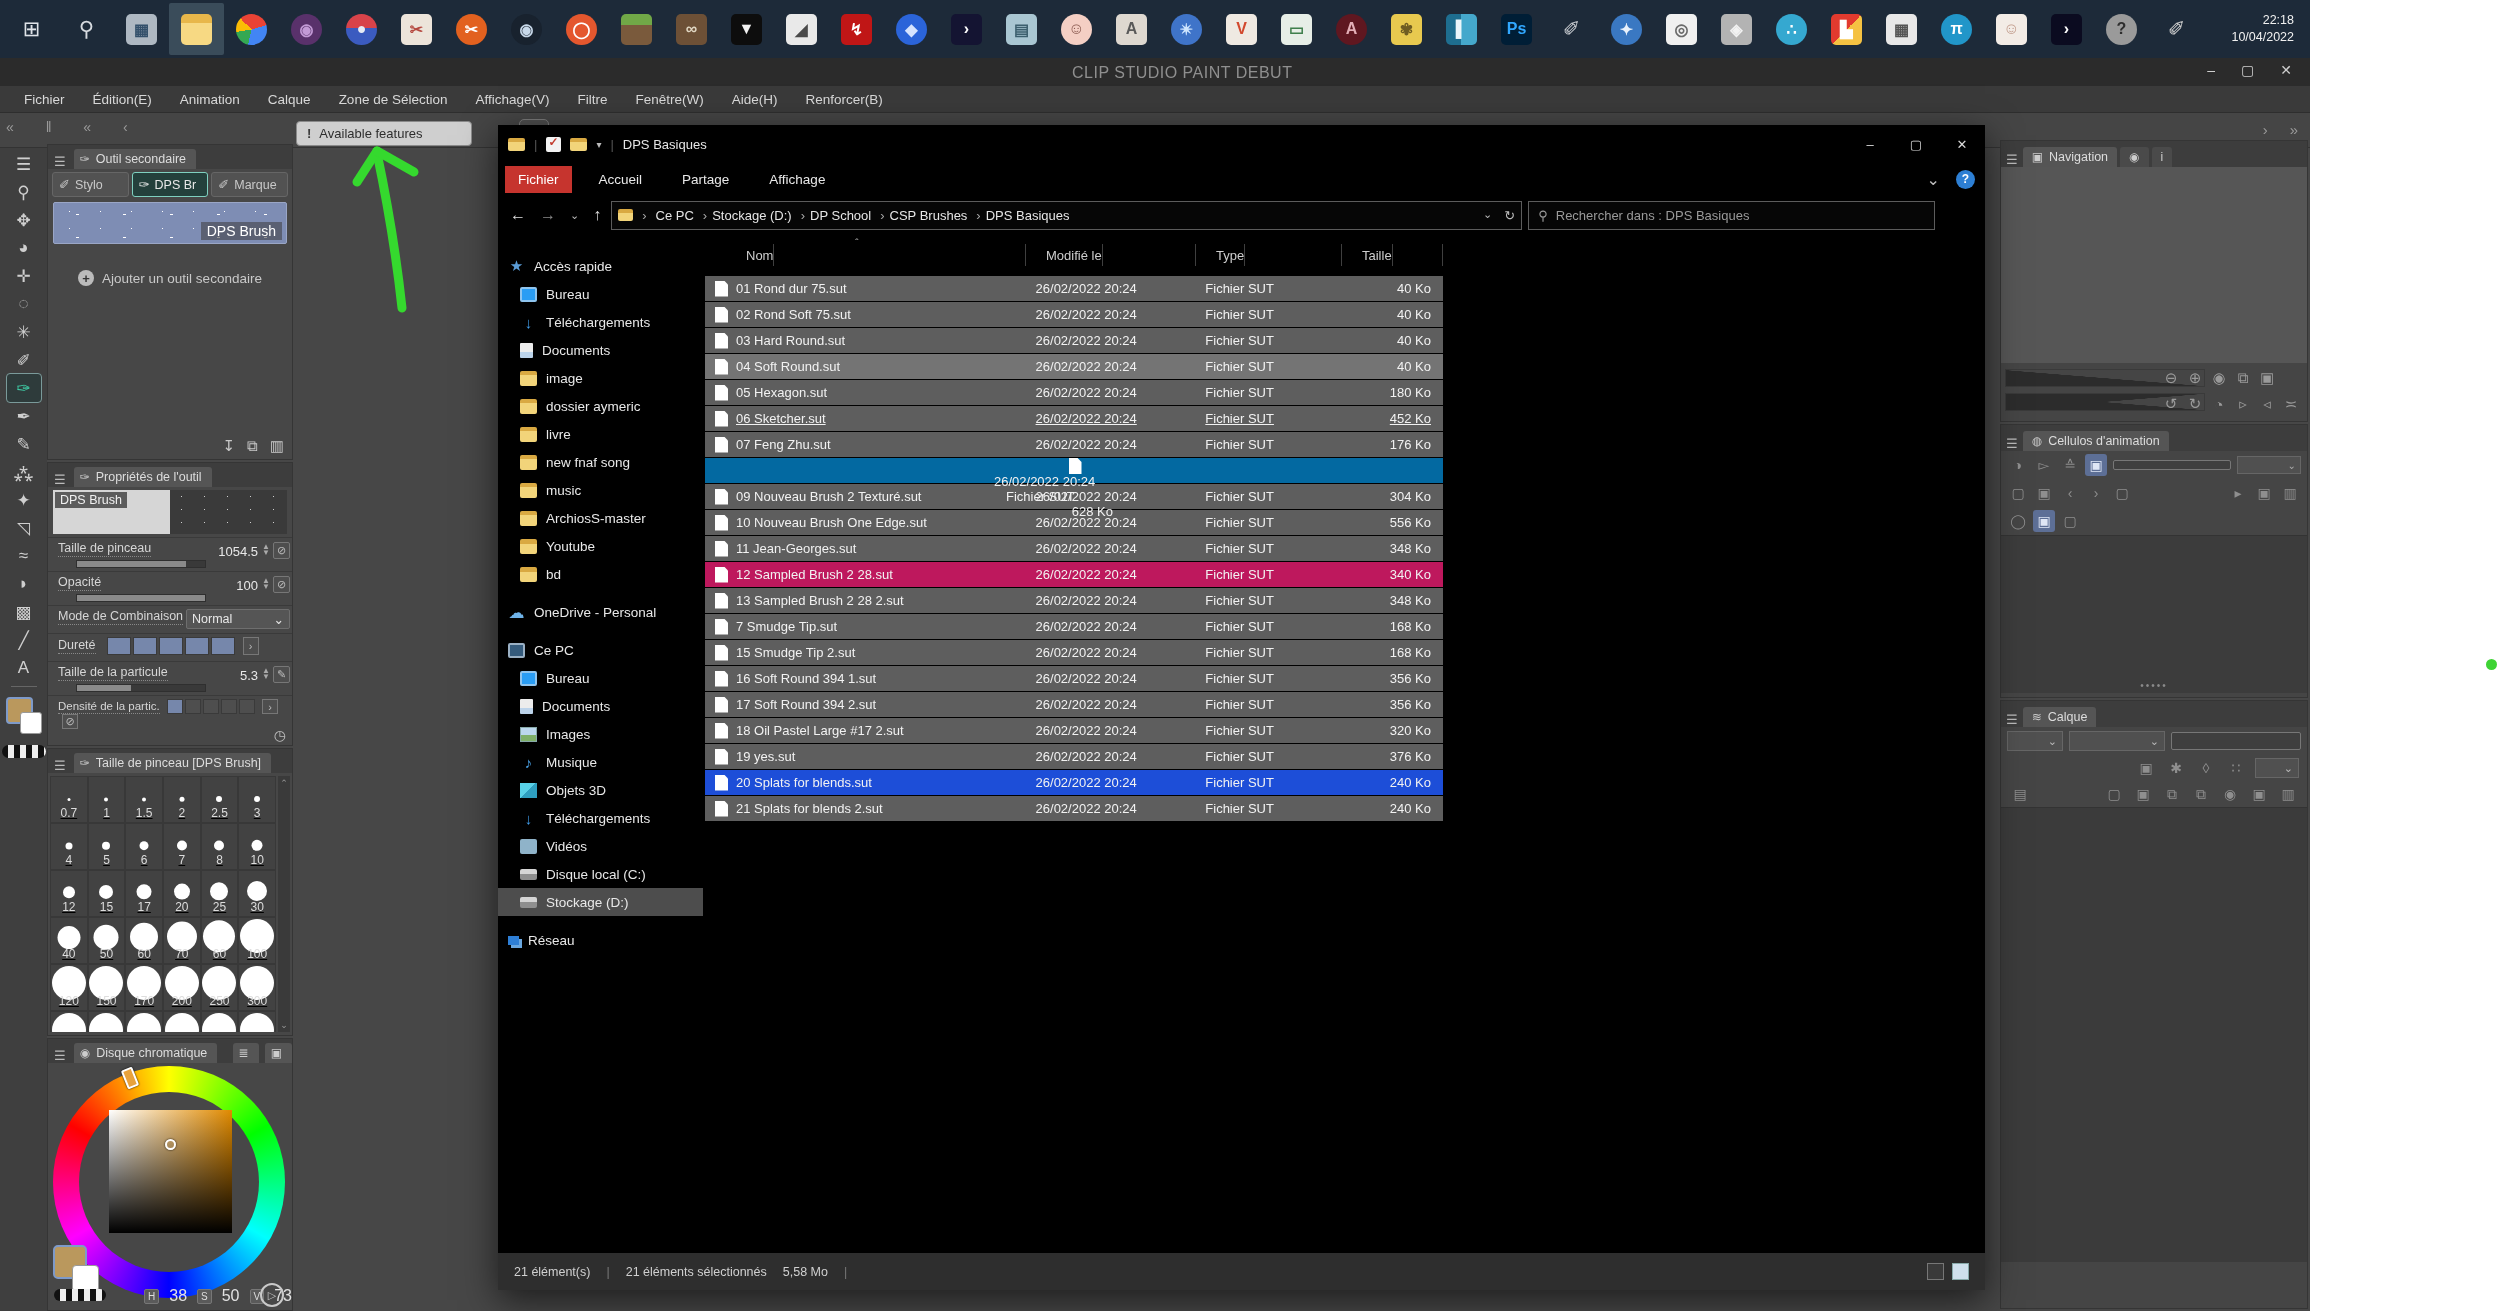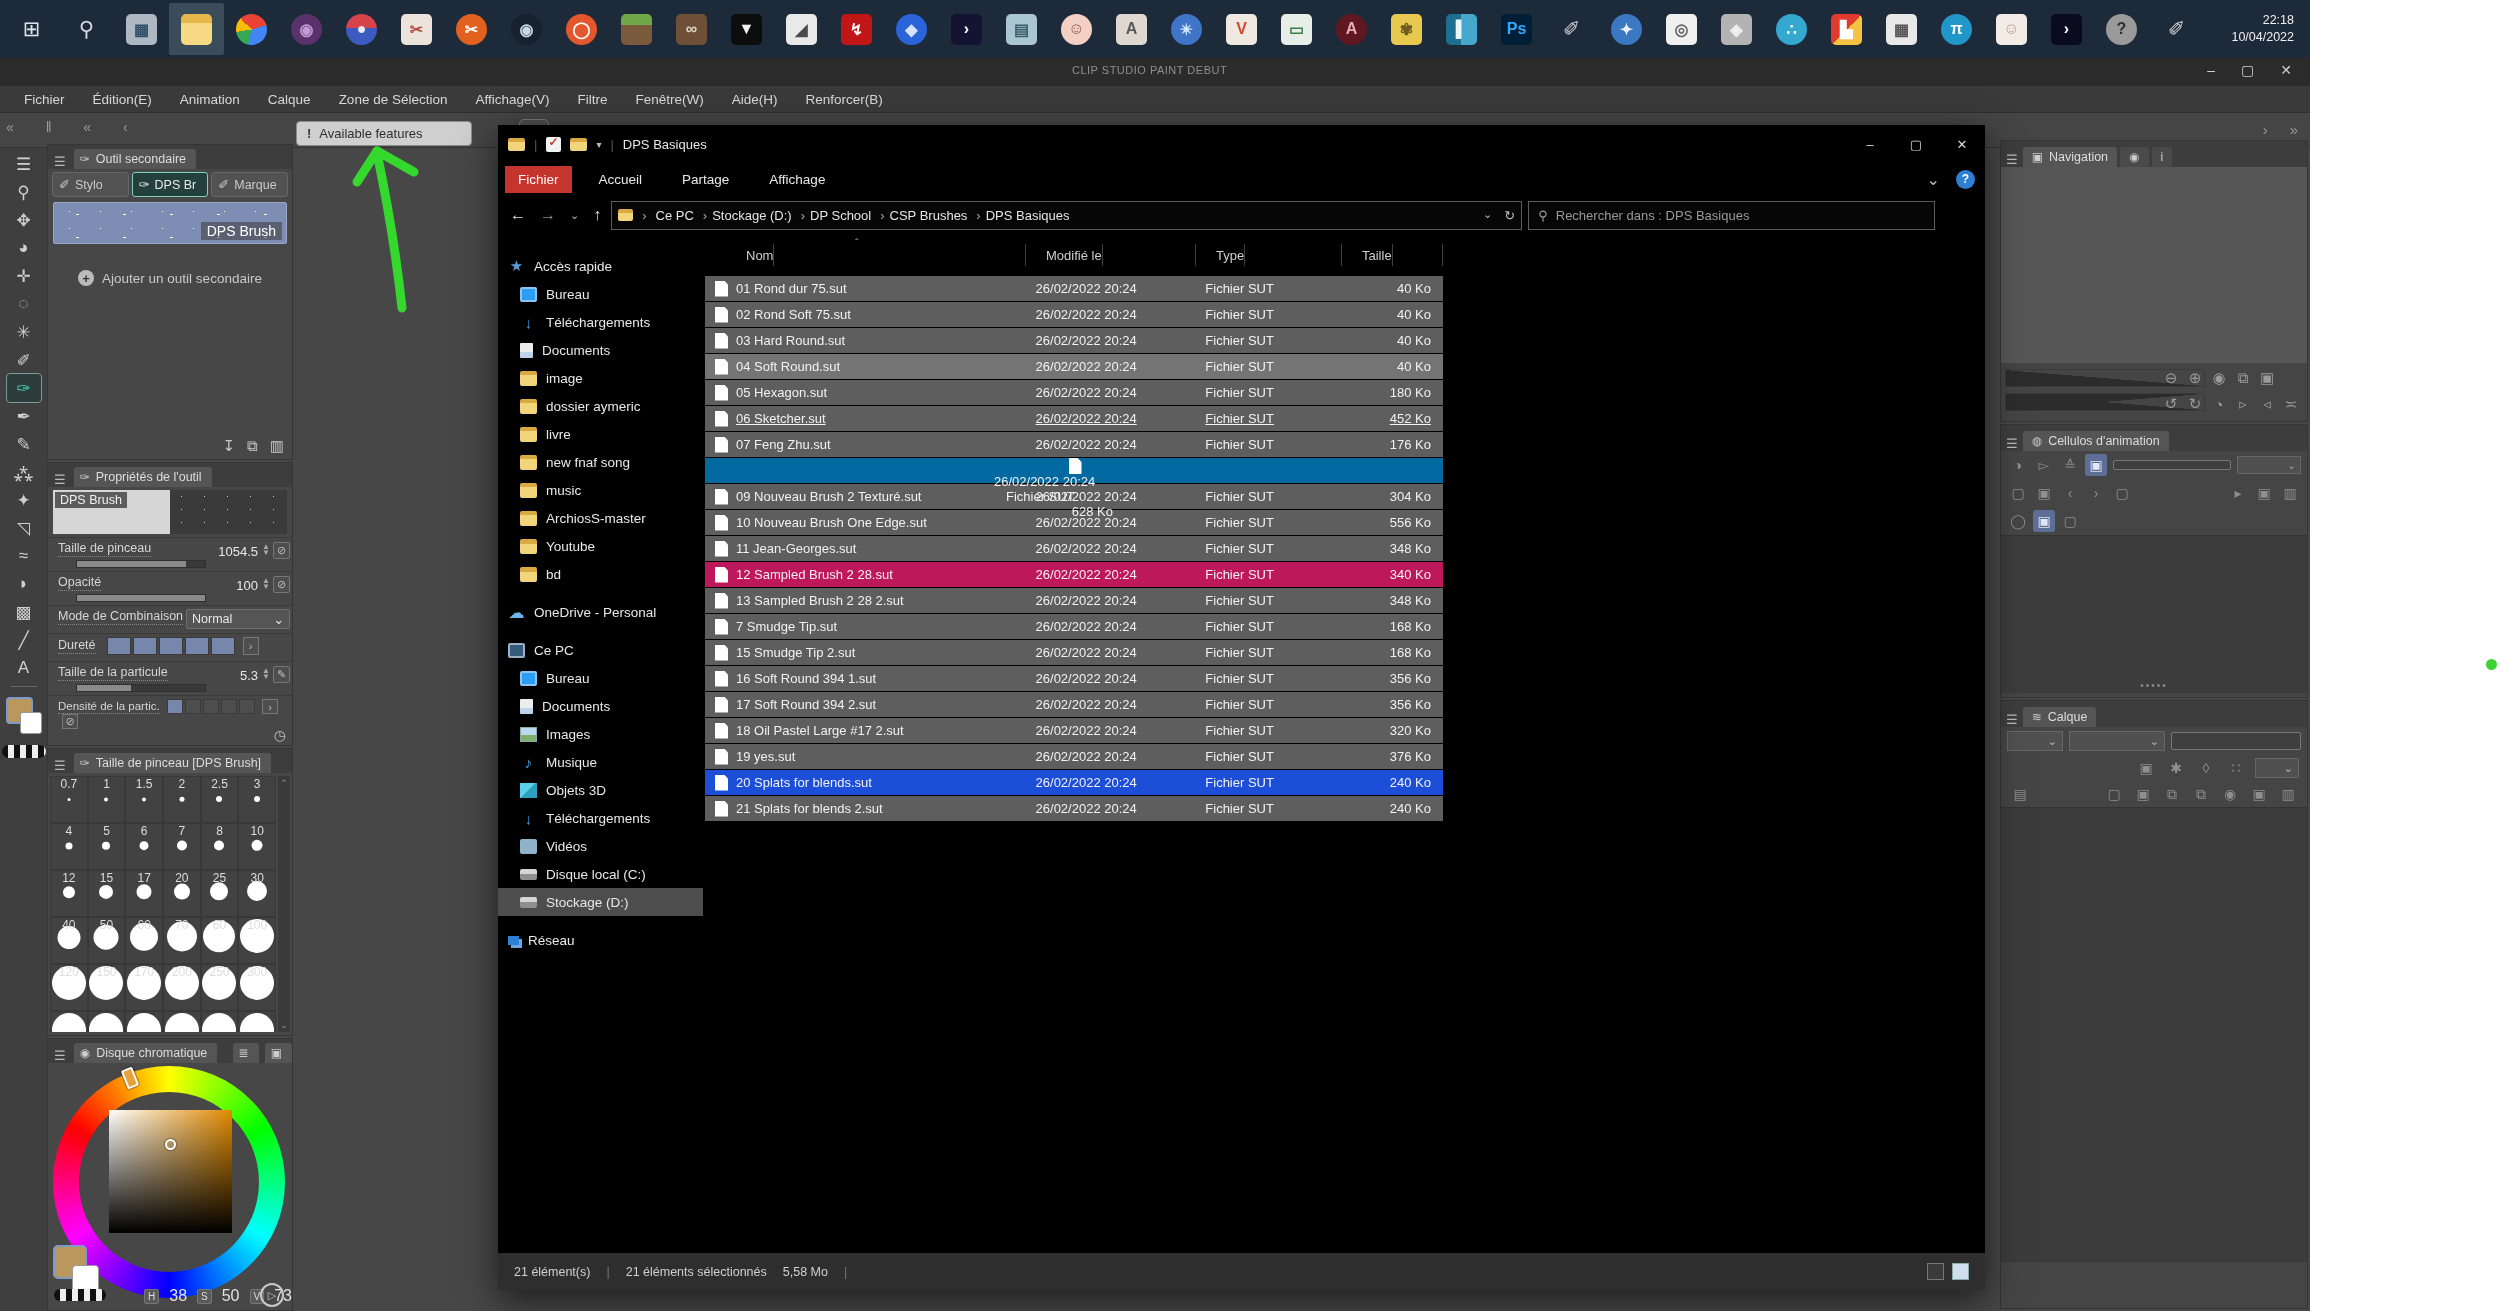--- a/index.html
+++ b/index.html
@@ -11,21 +11,21 @@
   
   .taskbar{position:absolute;left:0;top:0;width:2310px;height:58px;background:#1d2a39;display:flex;align-items:center;padding-left:4px;}
   .tbslot{width:55px;height:52px;display:flex;align-items:center;justify-content:center;position:relative;border-radius:2px;flex:none;}
   .tbic{width:31px;height:31px;display:flex;align-items:center;justify-content:center;font-size:16px;font-weight:bold;overflow:hidden;}
   .tbic[data-shape="r"]{border-radius:50%;}
   .tbic[data-shape="s"]{border-radius:5px;}
   .tbic[data-shape="n"]{font-size:21px;font-weight:normal;}
   .tbclock{margin-left:auto;padding-right:16px;color:#f0f0f0;font-size:12.5px;text-align:right;line-height:1.35;}
   
   .csp-title{position:absolute;left:0;top:58px;width:2310px;height:28px;background:#2b2b2b;}
-  .csp-title .t{position:absolute;left:1072px;top:6px;color:#8f8f8f;font-size:11px;letter-spacing:.5px;}
+  .csp-title .t{position:absolute;left:1072px;top:6px;color:#8f8f8f;font-size:16px;letter-spacing:.5px;}
   .wc{position:absolute;top:4px;display:flex;gap:26px;color:#cfcfcf;font-size:14px;}
   .csp-title .wc{right:18px;}
   .csp-menu{position:absolute;left:0;top:86px;width:2310px;height:27px;background:#3a3a3a;display:flex;align-items:center;padding-left:12px;gap:4px;border-bottom:1px solid #2e2e2e;}
   .mitem{color:#d8d8d8;font-size:13.5px;padding:3px 12px;}
   .toolstrip{position:absolute;left:0;top:113px;width:2310px;height:35px;background:#454545;border-bottom:1px solid #333;}
   .strip-glyphs{position:absolute;left:6px;top:6px;color:#9a9a9a;font-size:14px;letter-spacing:14px;}
   .avail-btn{position:absolute;left:296px;top:8px;width:176px;height:25px;background:#cfcfcf;border:1px solid #8a8a8a;border-radius:4px;display:flex;align-items:center;gap:8px;padding:0 10px;color:#2e2e2e;font-size:13px;}
   .avail-btn .ex{color:#3a3a3a;font-weight:bold;}
   .spiral-btn{position:absolute;left:519px;top:6px;width:30px;height:28px;border:1px solid #7a7a7a;border-radius:5px;color:#c9c9c9;display:flex;align-items:center;justify-content:center;font-size:16px;background:#4e4e4e;}
   .collapse{position:absolute;right:12px;top:8px;color:#9a9a9a;font-size:15px;display:flex;gap:22px;}
@@ -68,21 +68,21 @@
   .slidebar{margin:3px 0 1px 18px;width:130px;height:8px;background:#393939;border:1px solid #2f2f2f;position:relative;}
   .slidebar i{position:absolute;left:0;top:0;bottom:0;background:#8a8a8a;}
   .blocks{display:inline-flex;gap:2px;margin-left:8px;vertical-align:middle;}
   .blk{width:24px;height:18px;background:#4e4e4e;border:1px solid #3a3a3a;}
   .blk.on{background:#7687ab;}
   .morebtn{display:inline-flex;width:16px;height:18px;border:1px solid #777;background:#4e4e4e;color:#bbb;align-items:center;justify-content:center;font-size:11px;margin-left:4px;vertical-align:middle;}
   .dd{position:absolute;right:2px;top:3px;width:104px;height:20px;background:#555;border:1px solid #6e6e6e;border-radius:2px;color:#e8e8e8;font-size:12.5px;display:flex;align-items:center;justify-content:space-between;padding:0 5px;}
   .tp-reset{position:absolute;right:6px;bottom:2px;color:#bbb;font-size:14px;}
   
   .bgrid{position:absolute;left:2px;top:27px;right:16px;bottom:3px;overflow:hidden;display:grid;grid-template-columns:repeat(6,1fr);background:#424242;}
-  .bcell{border:1px solid #383838;height:47px;display:flex;flex-direction:column;align-items:center;padding-bottom:2px;position:relative;}
+  .bcell{border:1px solid #383838;height:47px;display:flex;flex-direction:column;align-items:center;justify-content:flex-end;padding-bottom:2px;position:relative;text-decoration:underline;}
   .bcir{background:#fff;border-radius:50%;position:absolute;top:50%;left:50%;transform:translate(-50%,-65%);}
   .bnum{color:#ddd;font-size:12px;z-index:1;}
   .vscroll{position:absolute;right:2px;top:27px;bottom:3px;width:12px;background:#3a3a3a;color:#999;font-size:9px;display:flex;flex-direction:column;justify-content:space-between;align-items:center;padding:2px 0;}
   
   .wheelwrap{position:absolute;left:47px;top:1038px;width:246px;height:273px;background:#474747;border:1px solid #353535;}
   .ring{position:absolute;left:5px;top:27px;width:232px;height:232px;border-radius:50%;background:conic-gradient(from -60deg,#f00,#ff0 60deg,#0f0 120deg,#0ff 180deg,#00f 240deg,#f0f 300deg,#f00 360deg);}
   .ringhole{position:absolute;left:31px;top:53px;width:180px;height:180px;border-radius:50%;background:#474747;}
   .svbox{position:absolute;left:61px;top:71px;width:123px;height:123px;background:linear-gradient(to bottom,rgba(0,0,0,0) 0%,#000 100%),linear-gradient(to right,#fff 0%,#e08a00 100%);}
   .svcur{position:absolute;left:56px;top:29px;width:11px;height:11px;border:2px solid #fff;border-radius:50%;box-shadow:0 0 2px #000;}
   .huemark{position:absolute;left:76px;top:29px;width:12px;height:20px;background:#e8a23c;border:2px solid #fff;border-radius:2px;transform:rotate(-22deg);box-shadow:0 0 2px #000;}

